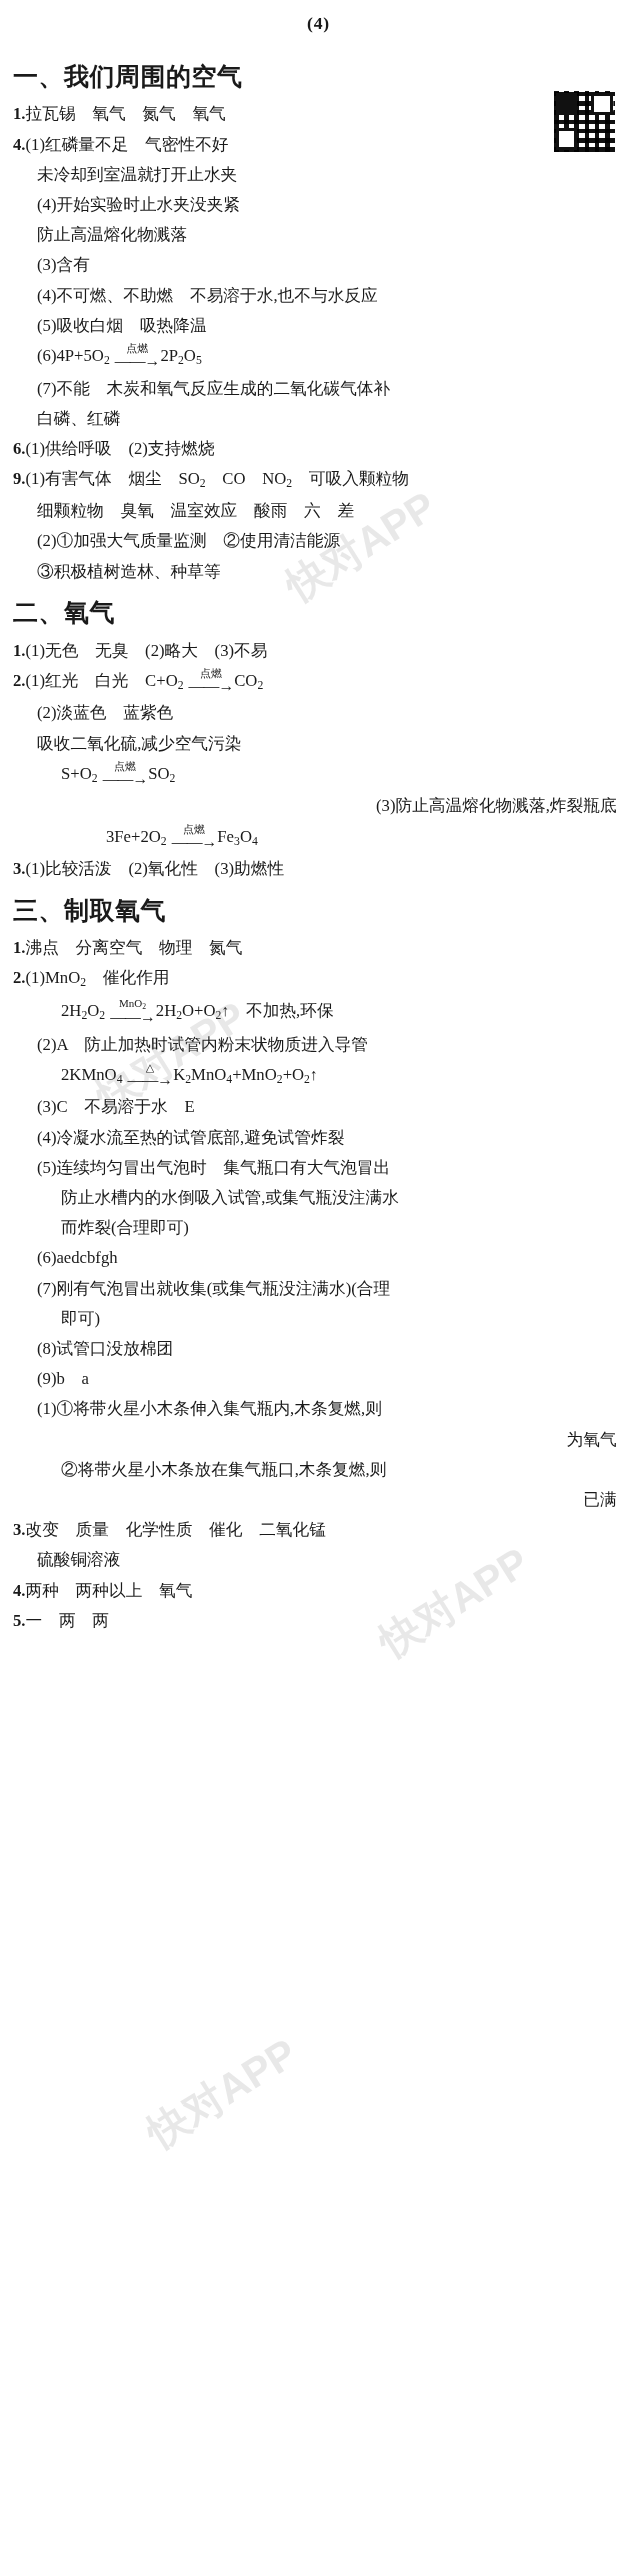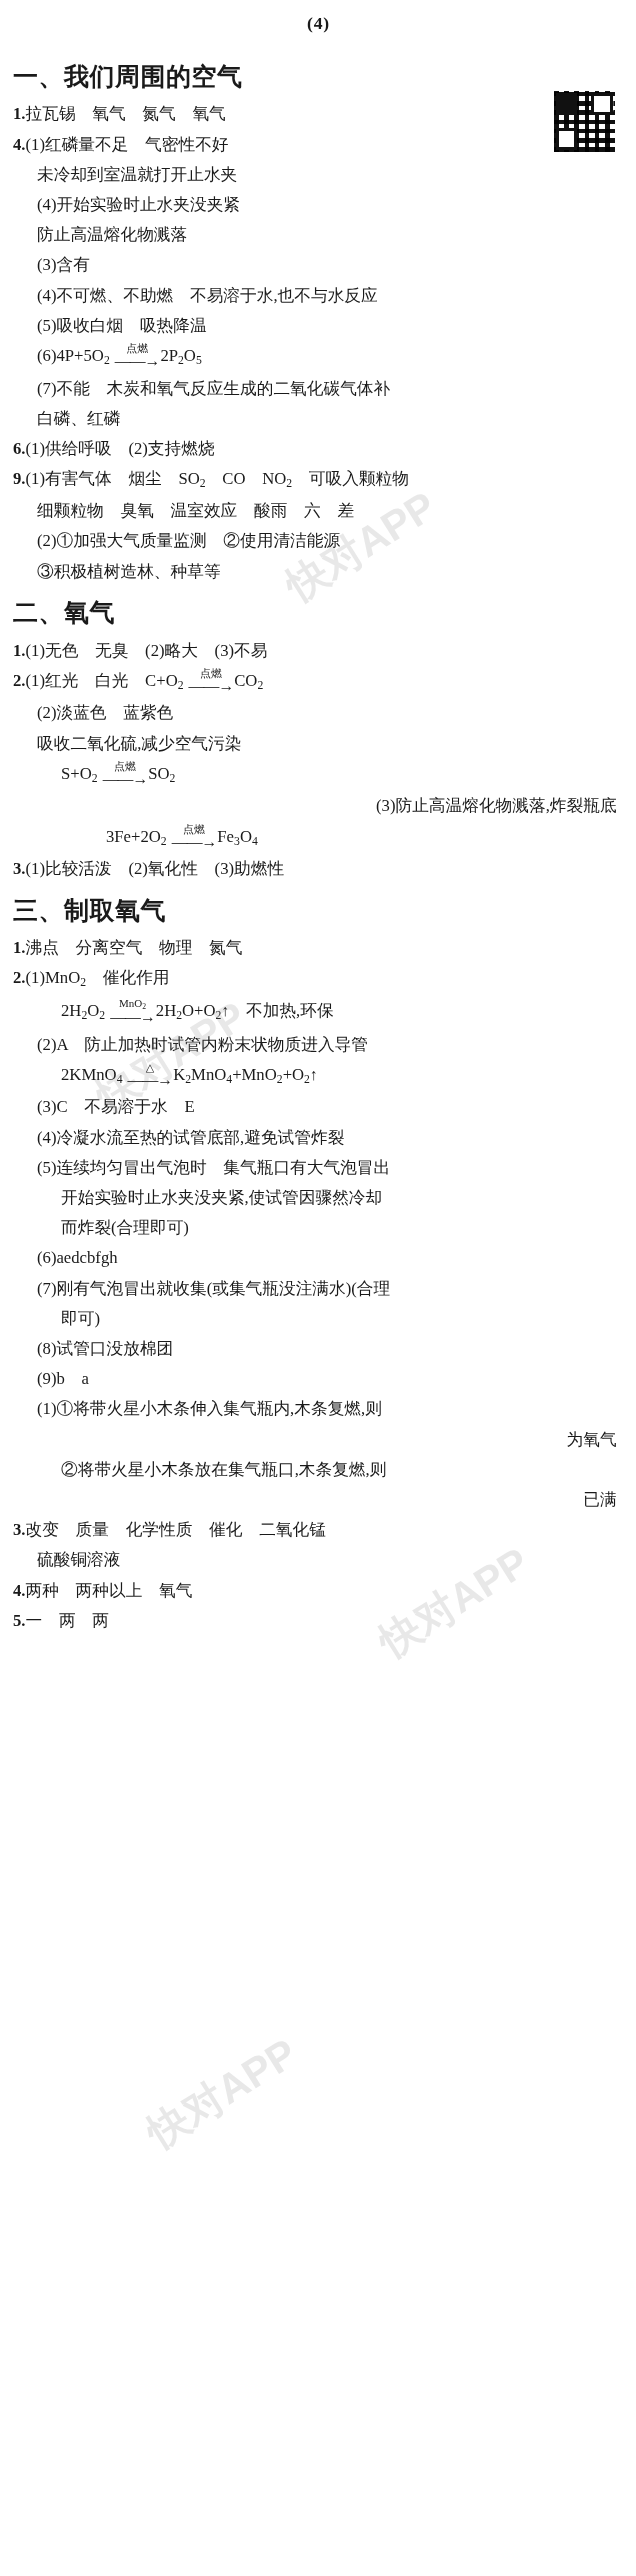--- a/index.html
+++ b/index.html
@@ -170,21 +170,21 @@
       <div class="line i1"><span class="num">3.</span><span class="eq-text">(1)比较活泼　(2)氧化性　(3)助燃性</span></div>
       <div class="section-title">三、制取氧气</div>
       <div class="line i1"><span class="num">1.</span><span class="eq-text">沸点　分离空气　物理　氮气</span></div>
       <div class="line i1"><span class="num">2.</span><span class="eq-text">(1)MnO<sub>2</sub>　催化作用</span></div>
       <div class="line i3"><span class="eq-text">2H<sub>2</sub>O<sub>2</sub> <span class="cond"><span class="cond-top">MnO<sub>2</sub></span><span class="cond-arrow">——→</span></span>2H<sub>2</sub>O+O<sub>2</sub><span class="arrow-up">↑</span>　不加热,环保</span></div>
       <div class="line i2"><span class="eq-text">(2)A　防止加热时试管内粉末状物质进入导管</span></div>
       <div class="line i3"><span class="eq-text">2KMnO<sub>4</sub> <span class="cond"><span class="cond-top">△</span><span class="cond-arrow">——→</span></span>K<sub>2</sub>MnO<sub>4</sub>+MnO<sub>2</sub>+O<sub>2</sub><span class="arrow-up">↑</span></span></div>
       <div class="line i2"><span class="eq-text">(3)C　不易溶于水　E</span></div>
       <div class="line i2"><span class="eq-text">(4)冷凝水流至热的试管底部,避免试管炸裂</span></div>
       <div class="line i2"><span class="eq-text">(5)连续均匀冒出气泡时　集气瓶口有大气泡冒出</span></div>
-      <div class="line i3"><span class="eq-text">开始实验时止水夹没夹紧,使试管因骤然冷却</span></div>
+      <div class="line i3"><span class="eq-text">防止水槽内的水倒吸入试管,或集气瓶没注满水</span></div>
       <div class="line i3"><span class="eq-text">而炸裂(合理即可)</span></div>
       <div class="line i2"><span class="eq-text">(6)aedcbfgh</span></div>
       <div class="line i2"><span class="eq-text">(7)刚有气泡冒出就收集(或集气瓶没注满水)(合理</span></div>
       <div class="line i3"><span class="eq-text">即可)</span></div>
       <div class="line i2"><span class="eq-text">(8)试管口没放棉团</span></div>
       <div class="line i2"><span class="eq-text">(9)b　a</span></div>
       <div class="line i2"><span class="eq-text">(1)①将带火星小木条伸入集气瓶内,木条复燃,则</span></div>
       <div class="line i4"><span class="eq-text">为氧气</span></div>
       <div class="line i3"><span class="eq-text">②将带火星小木条放在集气瓶口,木条复燃,则</span></div>
       <div class="line i4"><span class="eq-text">已满</span></div>

